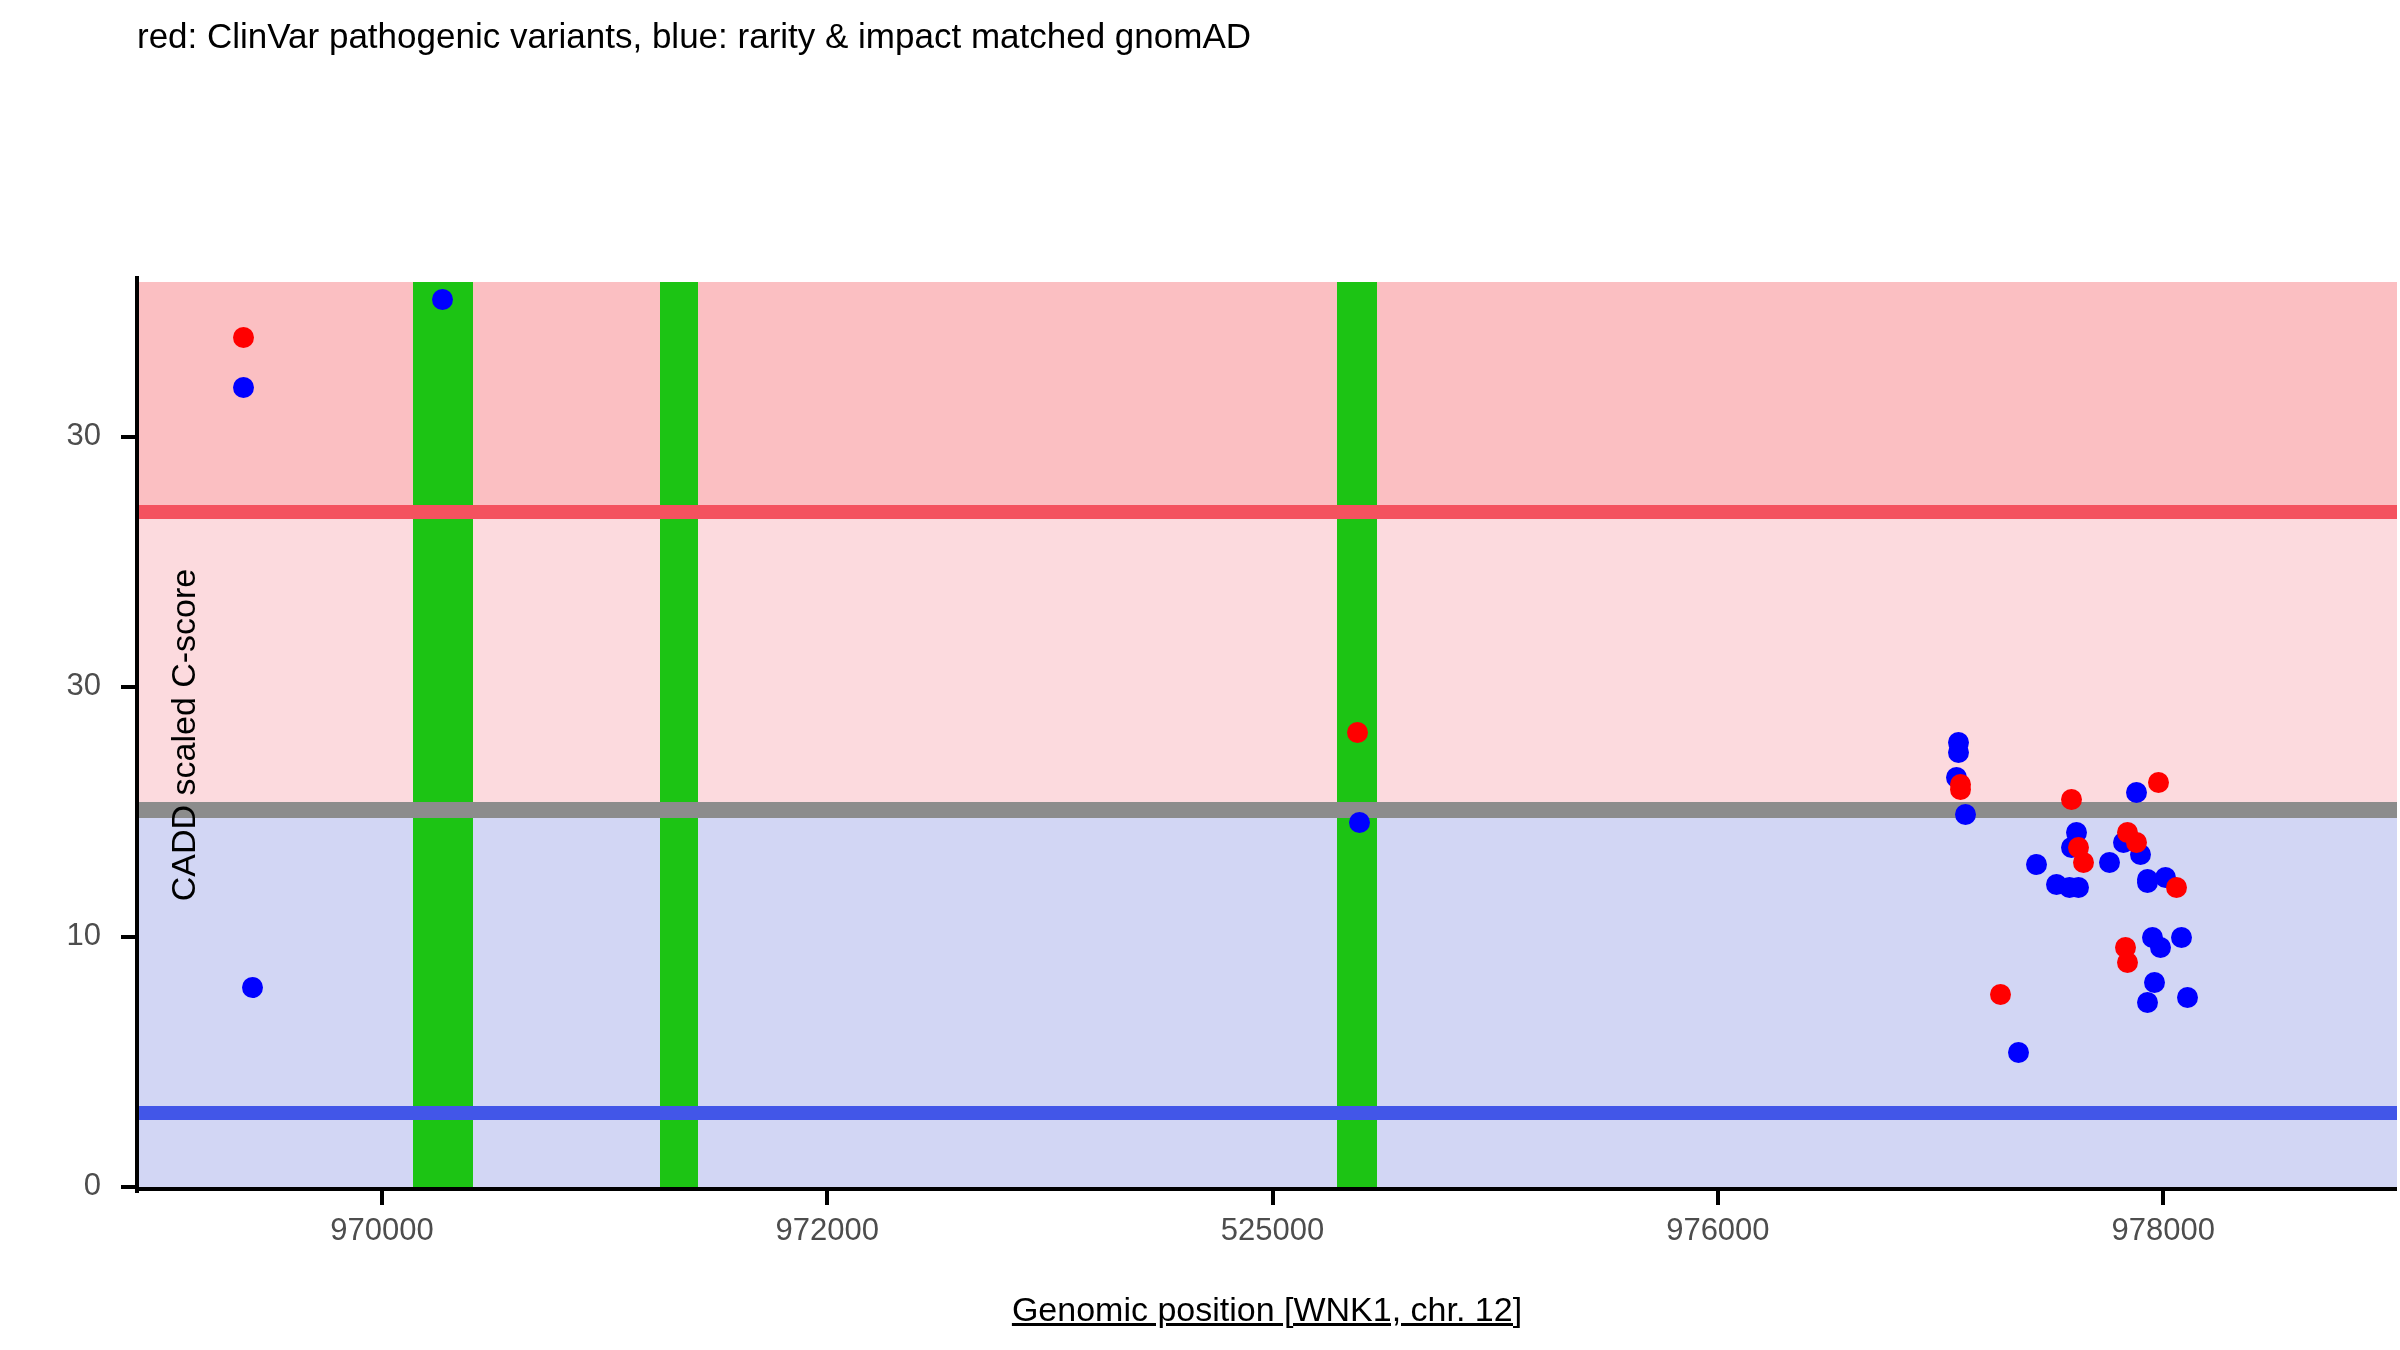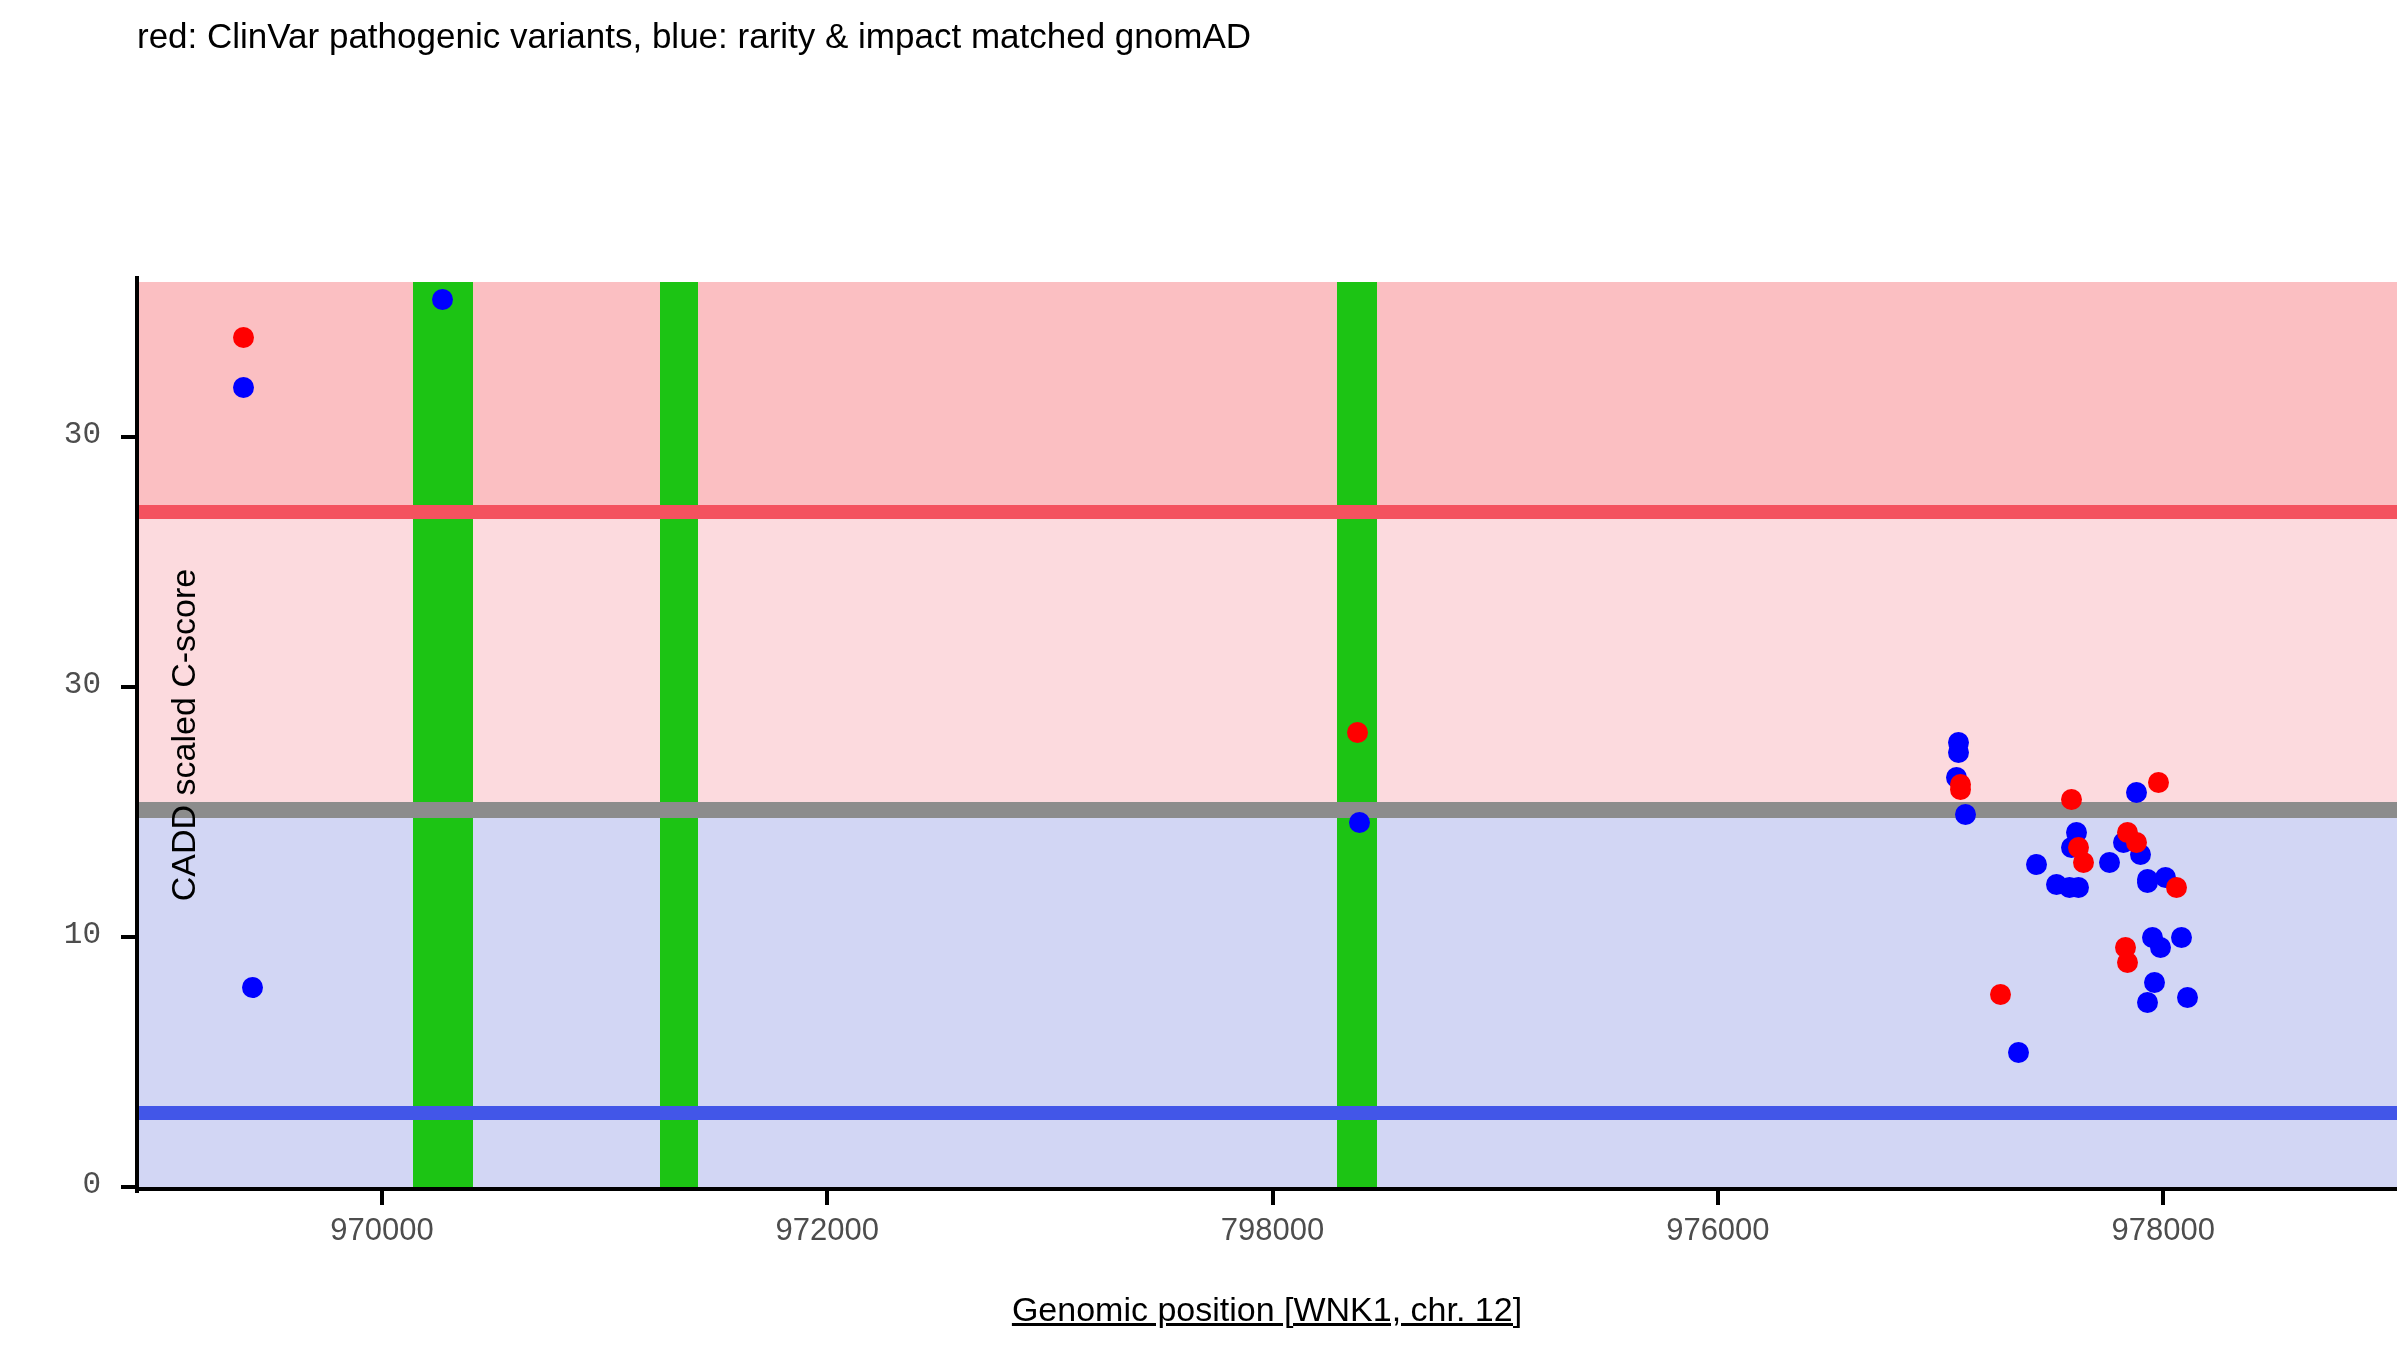--- a/index.html
+++ b/index.html
@@ -20,21 +20,21 @@
 
   .pt{position:absolute;width:21px;height:21px;border-radius:50%;margin-left:-10.5px;margin-top:-10.5px;}
   .pt.red{background:#FF0000;}
   .pt.blue{background:#0000FF;}
 
   
   #axis-y-line{position:absolute;left:-2px;top:-6px;width:4px;height:917px;background:#000;}
   #axis-x-line{position:absolute;left:-2px;top:905px;width:2262px;height:4px;background:#000;}
 
   .ytick-mark{position:absolute;width:14px;height:4px;background:#000;left:-16px;}
-  .ytick-label{position:absolute;right:2406px;font-size:31px;color:#4d4d4d;text-align:right;white-space:nowrap;font-family:Liberation Mono, monospace;}
+  .ytick-label{position:absolute;right:2406px;font-size:31px;color:#4d4d4d;text-align:right;white-space:nowrap;}
 
   .xtick-mark{position:absolute;top:909px;width:4px;height:14px;background:#000;}
   .xtick-label{position:absolute;top:930px;font-size:31px;color:#4d4d4d;text-align:center;white-space:nowrap;transform:translateX(-50%);}
 
   #ylab{position:absolute;left:-120px;top:50%;font-size:34px;color:#000;white-space:nowrap;
         transform:translateY(-50%) rotate(-90deg);transform-origin:center center;}
   #xlab{position:absolute;left:50%;top:1008px;font-size:34px;color:#000;white-space:nowrap;transform:translateX(-50%);text-decoration:underline;}
 </style>
 </head>
 <body>
@@ -109,20 +109,20 @@
       <div class="ytick-label" style="top: 635px; right: 2296px;">10</div>
       <div class="ytick-mark" style="top: 403px;"></div>
       <div class="ytick-label" style="top: 385px; right: 2296px;">30</div>
       <div class="ytick-mark" style="top: 153px;"></div>
       <div class="ytick-label" style="top: 135px; right: 2296px;">30</div>
       <div class="xtick-mark" style="left: 242.926px;"></div>
       <div class="xtick-label" style="left: 244.926px;">970000</div>
       <div class="xtick-mark" style="left: 688.246px;"></div>
       <div class="xtick-label" style="left: 690.246px;">972000</div>
       <div class="xtick-mark" style="left: 1133.57px;"></div>
-      <div class="xtick-label" style="left: 1135.57px;">798000</div>
+      <div class="xtick-label" style="left: 1135.57px;">525000</div>
       <div class="xtick-mark" style="left: 1578.89px;"></div>
       <div class="xtick-label" style="left: 1580.89px;">976000</div>
       <div class="xtick-mark" style="left: 2024.21px;"></div>
       <div class="xtick-label" style="left: 2026.21px;">978000</div>
     </div>
 
 </div>
 
 </body></html>

